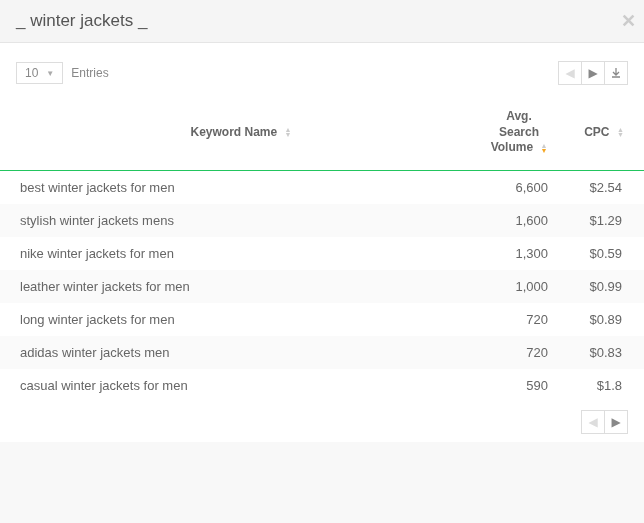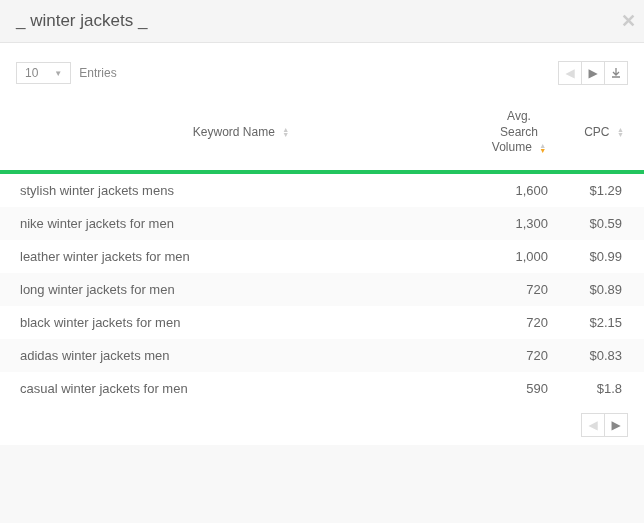--- a/index.html
+++ b/index.html
@@ -3,27 +3,27 @@
 <meta charset="utf-8">
 <style>
 *{box-sizing:border-box;margin:0;padding:0}
 body{font-family:-apple-system,BlinkMacSystemFont,"Segoe UI",Arial,sans-serif;background:#f8f8f8;width:644px;height:523px;overflow:hidden;color:#555}
 .panel{background:#fff;margin:0}
 .header{background:#f5f5f5;border-bottom:1px solid #e5e5e5;padding:10px 16px;display:flex;align-items:center;justify-content:space-between}
 .title{font-size:17px;font-weight:400;color:#555}
 .close-x{color:#ccc;font-size:18px;font-weight:700;margin-right:-8px}
 .controls{display:flex;align-items:center;justify-content:space-between;padding:18px 16px 10px}
 .entries{display:flex;align-items:center;gap:8px;font-size:12px;color:#888}
-.pagesize{display:flex;align-items:center;gap:16px;border:1px solid #ddd;background:#fff;padding:3px 8px;font-size:12px;color:#888;cursor:pointer}
+.pagesize{display:flex;align-items:center;gap:8px;border:1px solid #ddd;background:#fff;padding:3px 8px;font-size:12px;color:#888;cursor:pointer}
 .pagesize .caret{font-size:8px;color:#aaa}
 .nav{display:flex;gap:0}
 .nav button{width:24px;height:24px;border:1px solid #ddd;background:#fff;color:#888;font-size:12px;cursor:pointer;margin-left:-1px;display:flex;align-items:center;justify-content:center}
 .nav button:disabled{color:#ddd;cursor:default}
 table{width:100%;border-collapse:collapse;font-size:13px}
-thead th{font-weight:400;color:#666;text-align:center;padding:14px 8px;border-bottom:4px solid #22c55e;font-size:12px;line-height:1.3}
+thead th{font-weight:700;color:#666;text-align:center;padding:14px 8px;border-bottom:1px solid #22c55e;font-size:12px;line-height:1.3}
 thead th.kn{text-align:center;padding-left:16px}
 thead th .sort{display:inline-flex;flex-direction:column;margin-left:4px;vertical-align:middle;line-height:5px;font-size:7px;color:#ccc}
 thead th .sort .dn{color:#f5a623}
 tbody tr:nth-child(even){background:#fafafa}
 tbody td{padding:9px 12px;color:#666;border:none}
 tbody td.kn{padding-left:20px}
 tbody td.num{text-align:right;padding-right:16px}
 tbody td.cpc{text-align:right;padding-right:22px}
 .footer{display:flex;justify-content:flex-end;padding:8px 16px}
 .col-vol{width:90px}
@@ -80,43 +80,43 @@
           <span>CPC</span>
           <span class="sort">
               <span>▲</span>
               <span>▼</span>
             </span>
         </th>
       </tr>
     </thead>
     <tbody id="tb">
         <tr>
+          <td class="kn">best winter jackets for men</td>
+          <td class="num">6,600</td>
+          <td class="cpc">$2.54</td>
+        </tr>
+        <tr>
           <td class="kn">stylish winter jackets mens</td>
           <td class="num">1,600</td>
           <td class="cpc">$1.29</td>
         </tr>
         <tr>
           <td class="kn">nike winter jackets for men</td>
           <td class="num">1,300</td>
           <td class="cpc">$0.59</td>
         </tr>
         <tr>
           <td class="kn">leather winter jackets for men</td>
           <td class="num">1,000</td>
           <td class="cpc">$0.99</td>
         </tr>
         <tr>
           <td class="kn">long winter jackets for men</td>
           <td class="num">720</td>
           <td class="cpc">$0.89</td>
-        </tr>
-        <tr>
-          <td class="kn">black winter jackets for men</td>
-          <td class="num">720</td>
-          <td class="cpc">$2.15</td>
         </tr>
         <tr>
           <td class="kn">adidas winter jackets men</td>
           <td class="num">720</td>
           <td class="cpc">$0.83</td>
         </tr>
         <tr>
           <td class="kn">casual winter jackets for men</td>
           <td class="num">590</td>
           <td class="cpc">$1.8</td>

